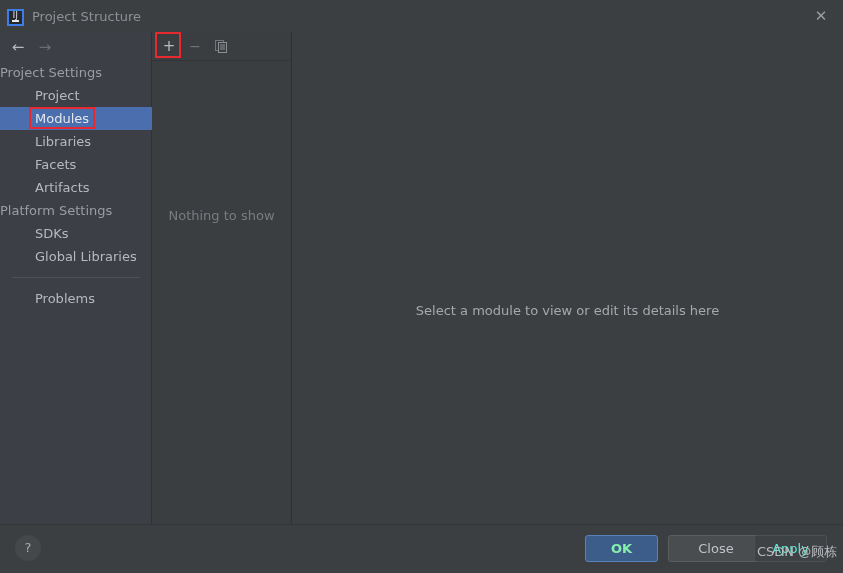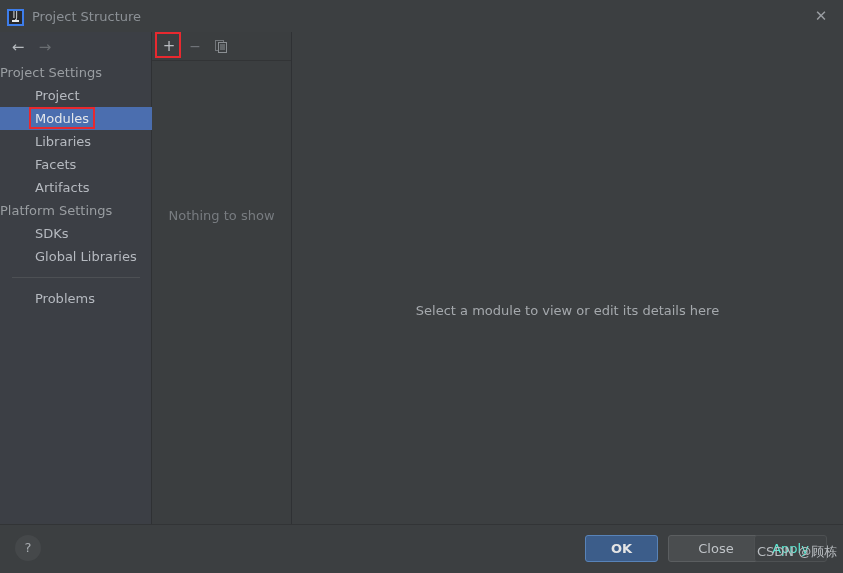--- a/index.html
+++ b/index.html
@@ -228,21 +228,21 @@
     text-align: center;
     font-size: 13px;
     border-radius: 3px;
     box-sizing: border-box;
     cursor: pointer;
   }
   #btn-ok {
     left: 585px; width: 73px;
     background: #3c5d8a;
     border: 1px solid #5883b8;
-    color: #e5e5e5;
+    color: #86efac;
     font-weight: bold;
   }
   #btn-close {
     left: 668px; width: 96px;
     background: #4a4d4f;
     border: 1px solid #5b5e60;
     color: #bfc3c7;
   }
   #btn-apply {
     left: 754px; width: 73px;

